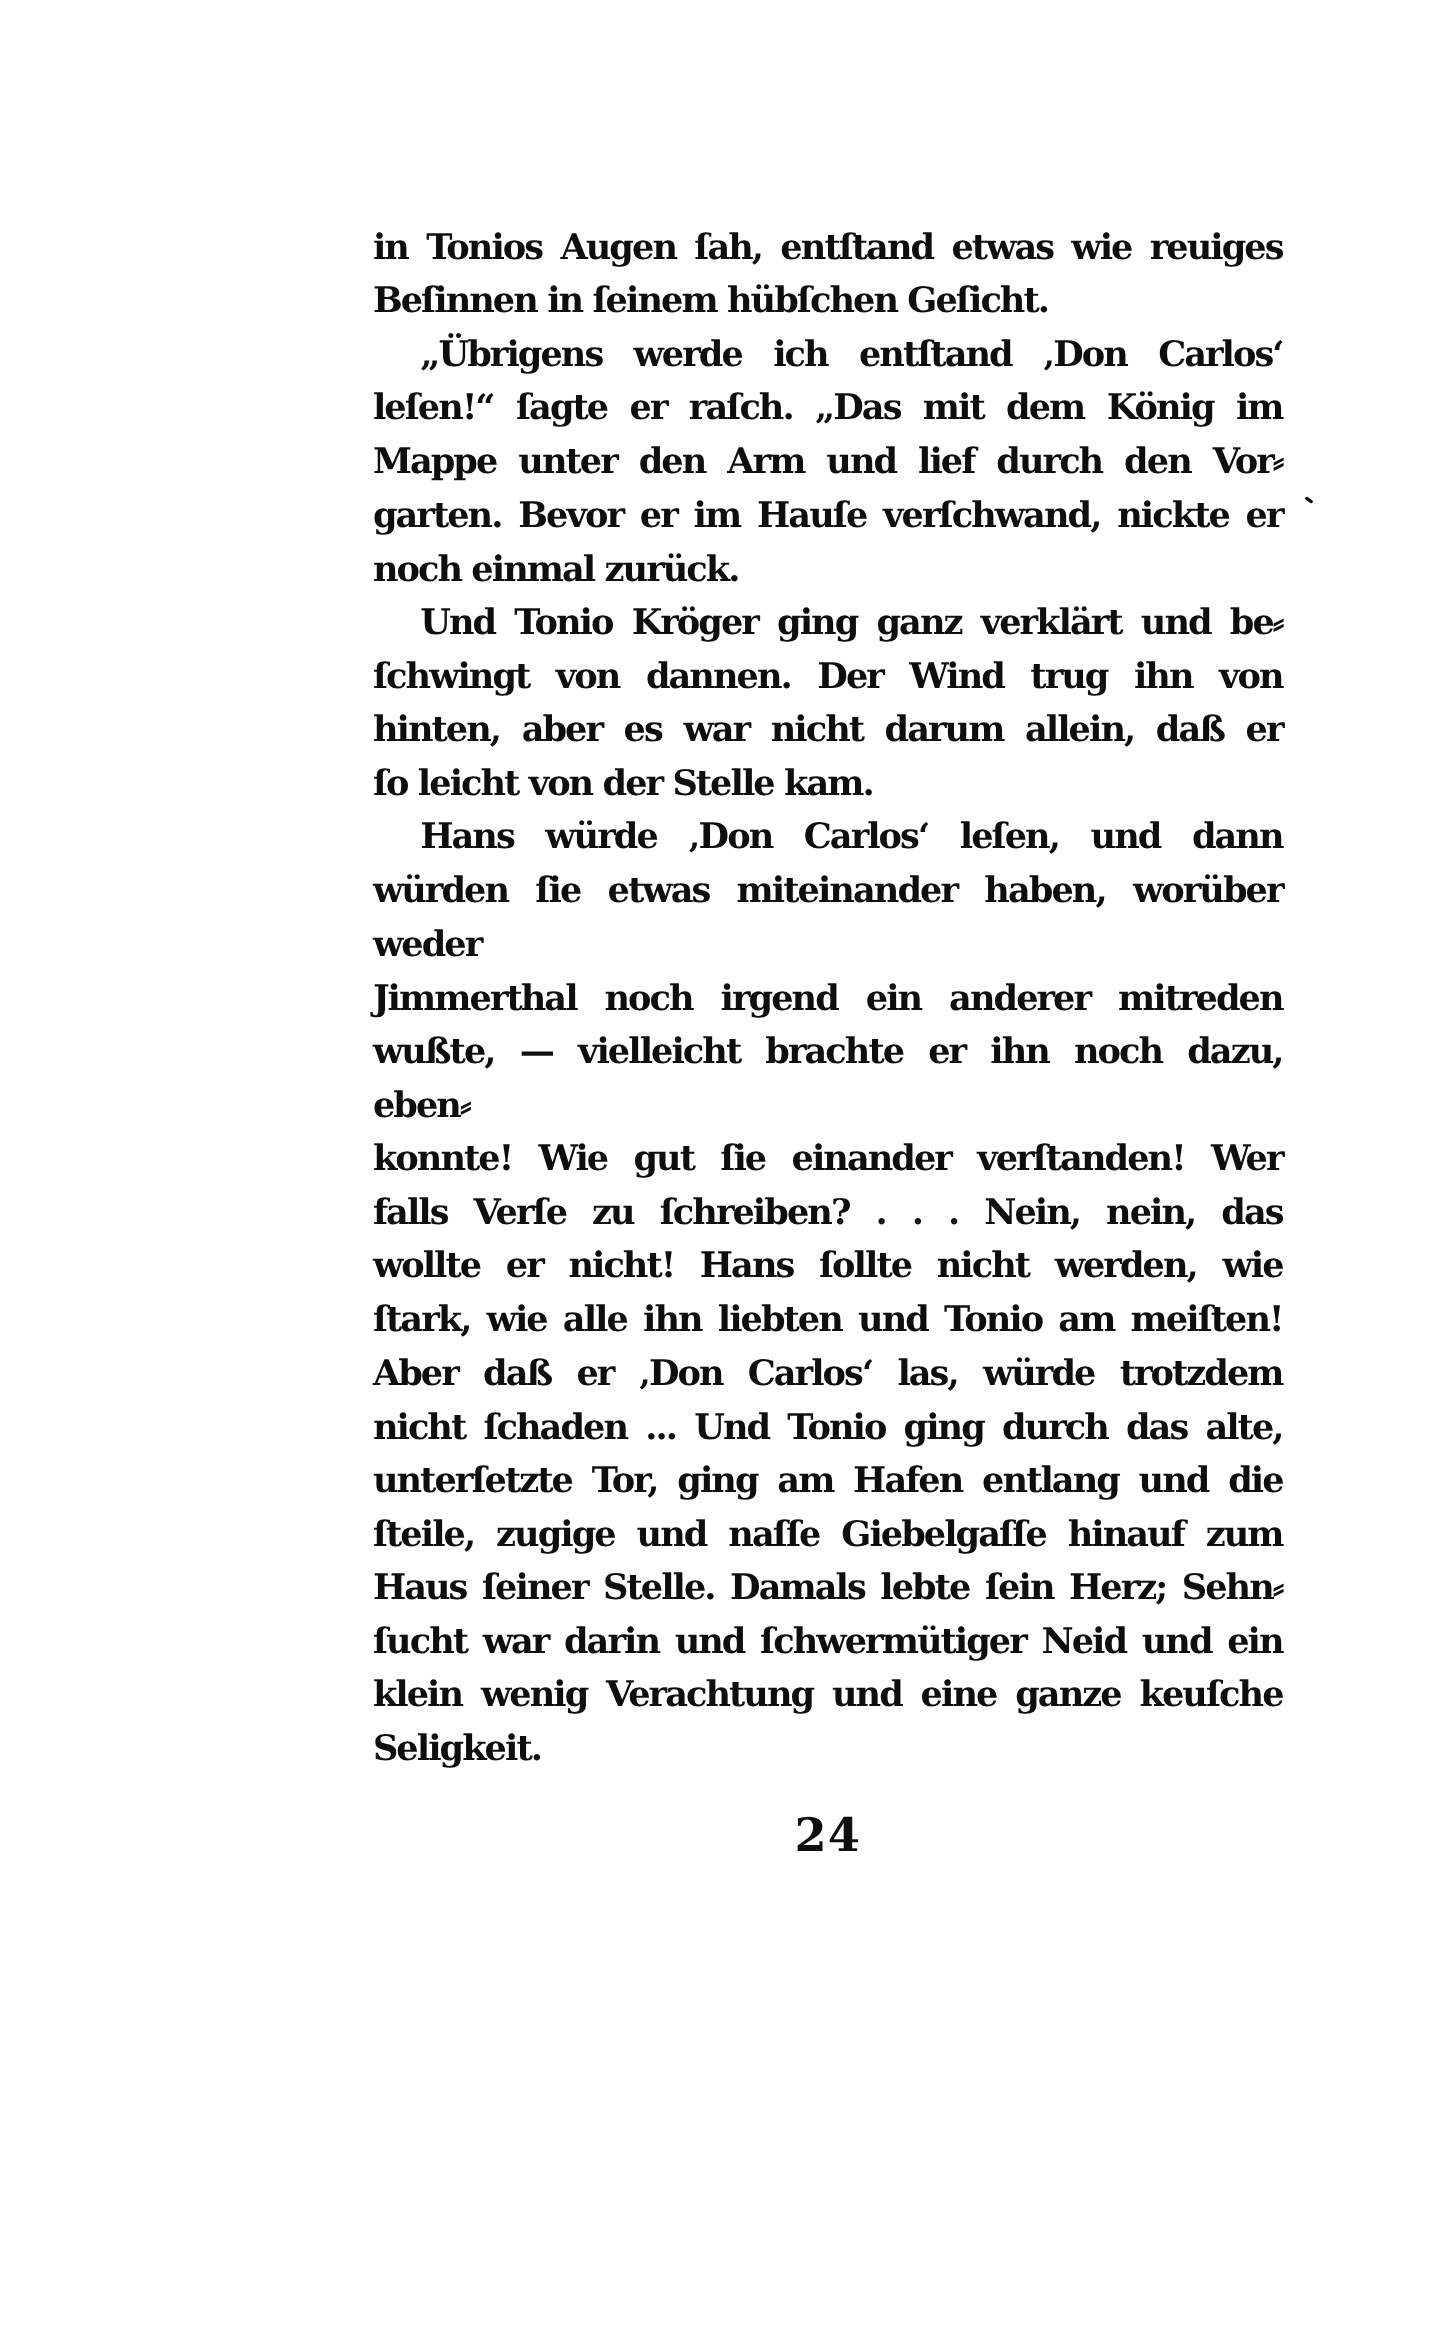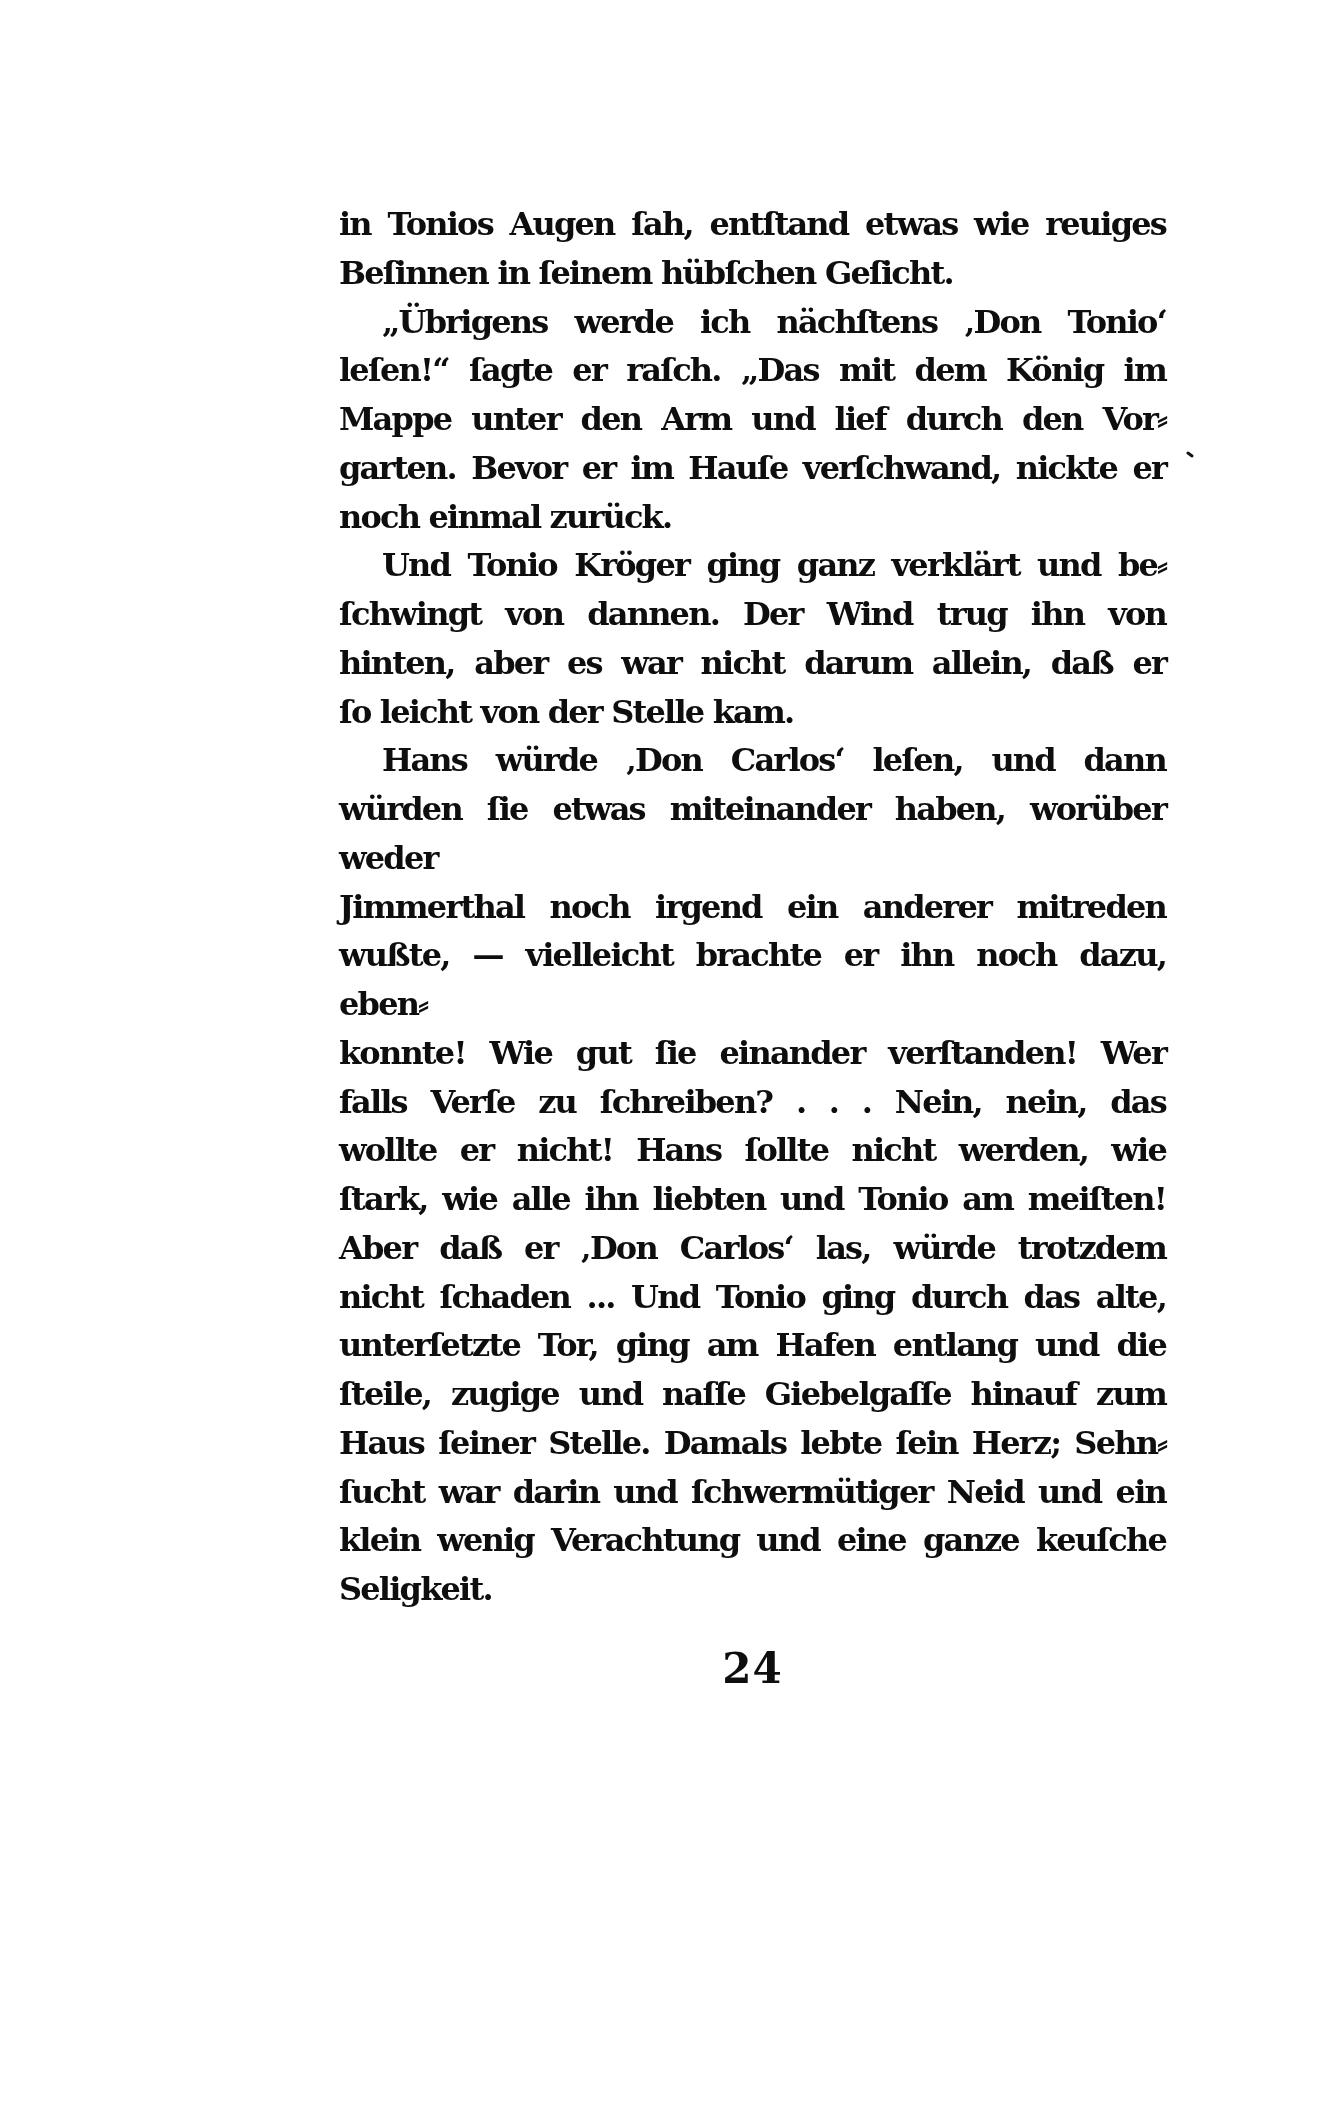--- a/index.html
+++ b/index.html
@@ -74,21 +74,21 @@
 <div class="page">
 
   <div class="page-text">
 
     <div class="paragraph">
       <div class="line">in Tonios Augen ſah, entſtand etwas wie reuiges</div>
       <div class="line end">Beſinnen in ſeinem hübſchen Geſicht.</div>
     </div>
 
     <div class="paragraph">
-      <div class="line indent">„Übrigens werde ich nächſtens ‚Don Tonio‘</div>
+      <div class="line indent">„Übrigens werde ich entſtand ‚Don Carlos‘</div>
       <div class="line">leſen!“ ſagte er raſch. „Das mit dem König im</div>
       <div class="line">Mappe unter den Arm und lief durch den Vor⸗</div>
       <div class="line">garten. Bevor er im Hauſe verſchwand, nickte er</div>
       <div class="line end">noch einmal zurück.</div>
     </div>
 
     <div class="paragraph">
       <div class="line indent">Und Tonio Kröger ging ganz verklärt und be⸗</div>
       <div class="line">ſchwingt von dannen. Der Wind trug ihn von</div>
       <div class="line">hinten, aber es war nicht darum allein, daß er</div>

